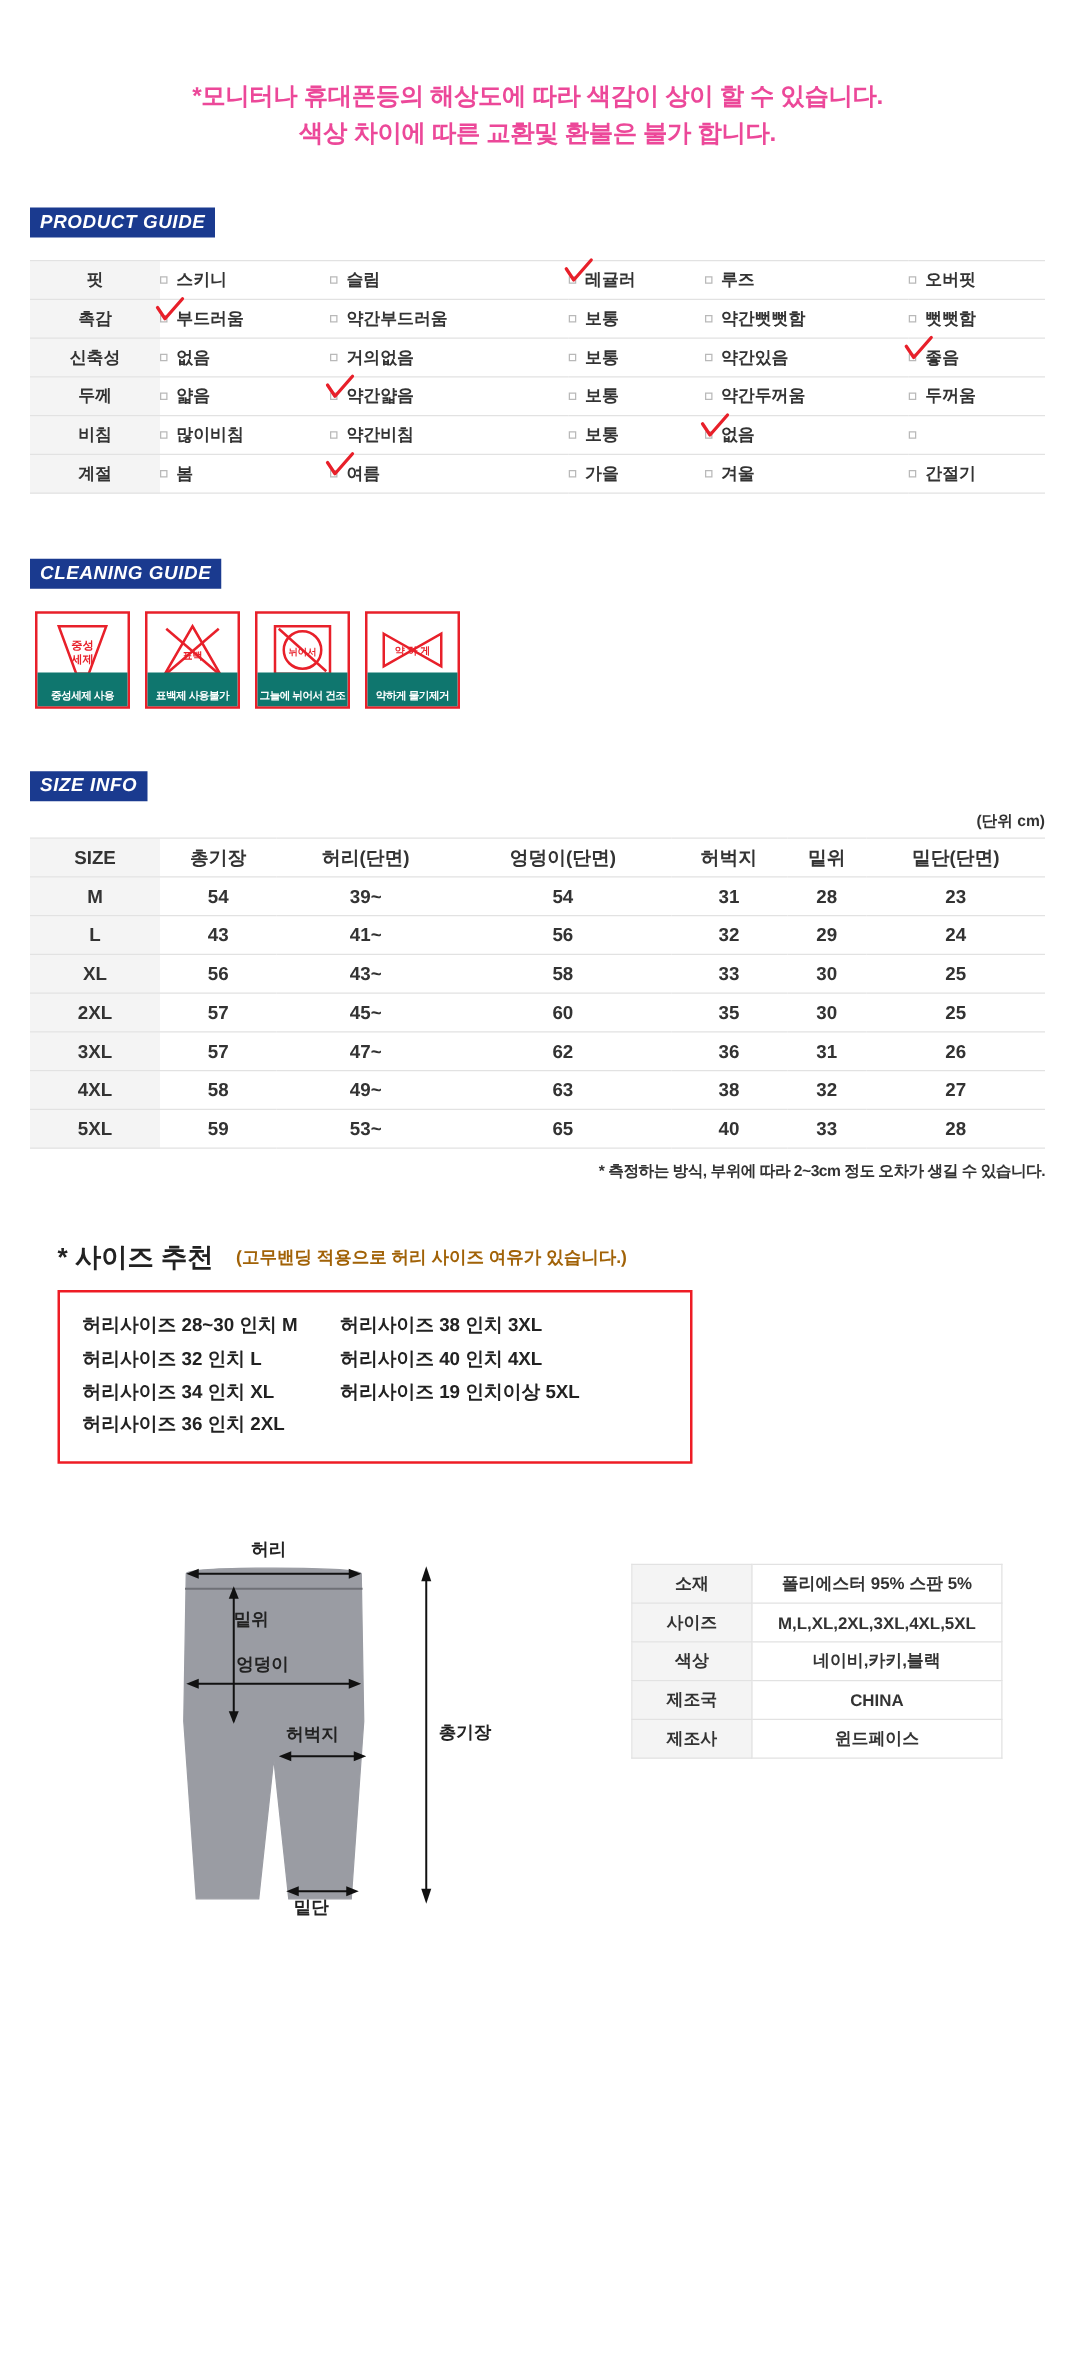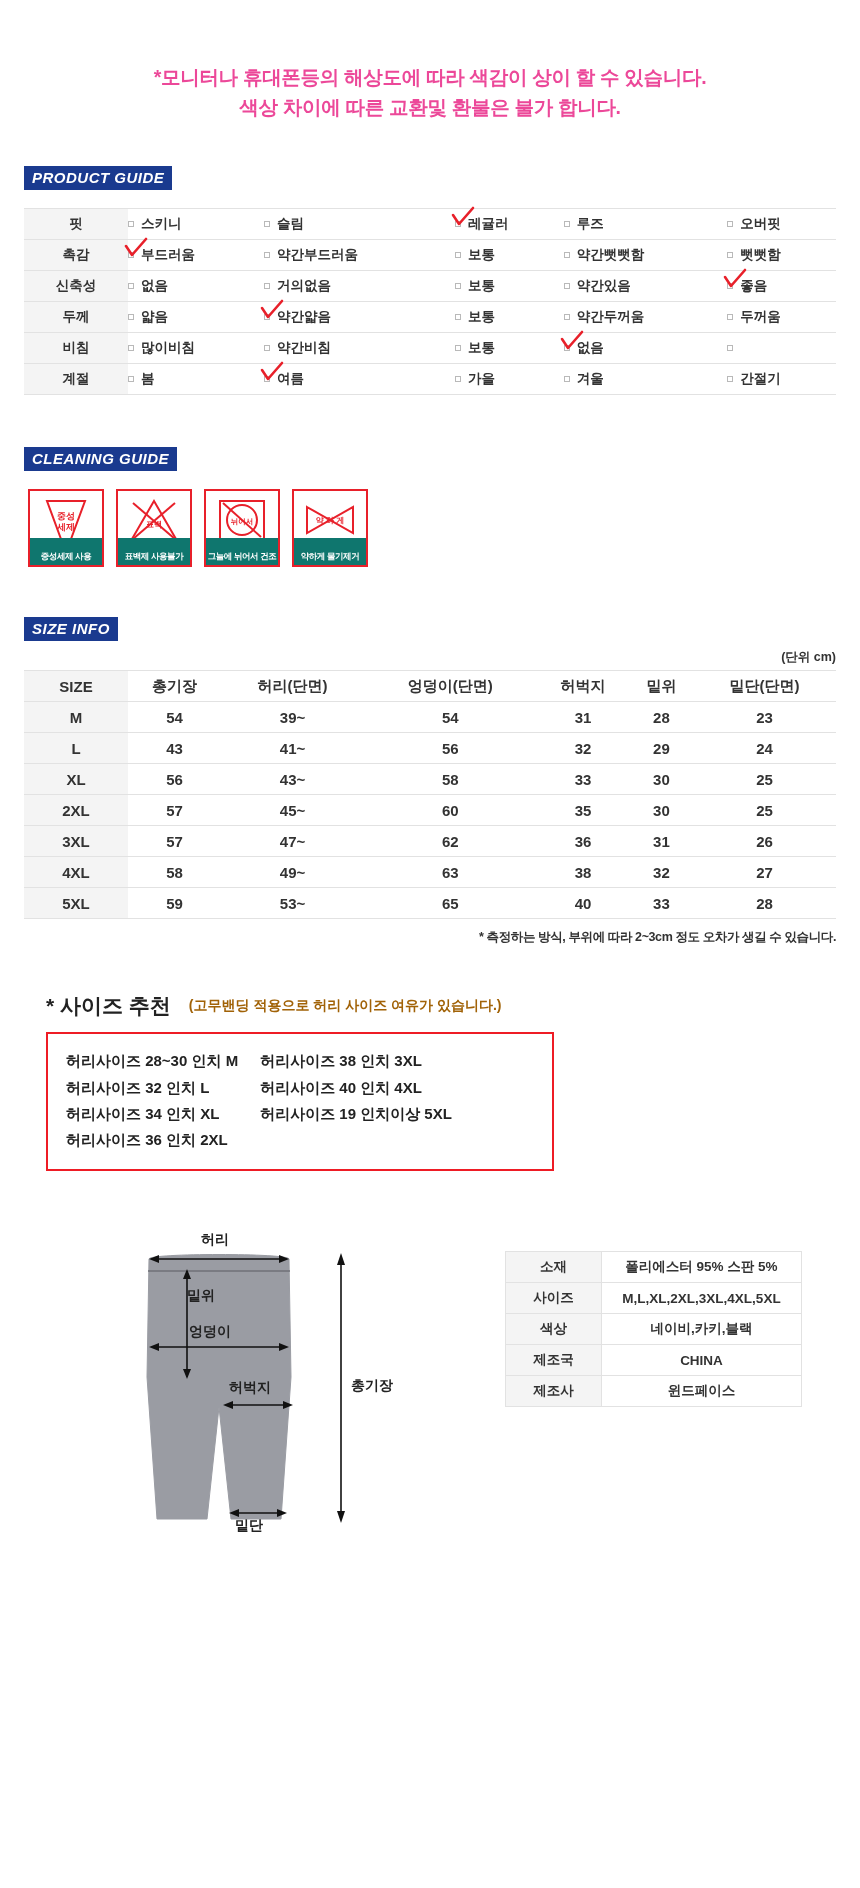--- a/index.html
+++ b/index.html
@@ -157,21 +157,21 @@
     align-items: center;
     gap: 18px;
   }
   .rec-title .sub { font-size: 14px; font-weight: bold; color: #a16207; }
   .rec-box {
     margin: 12px 0 0 46px;
     width: 508px;
     border: 2px solid #ee1c25;
     padding: 14px 18px 16px 18px;
     display: flex;
-    gap: 22px;
+    gap: 34px;
     font-size: 15px;
     font-weight: bold;
     color: #222;
     line-height: 1.75;
   }
   .rec-col { white-space: nowrap; }
 
   
   .bottom {
     margin-top: 56px;

